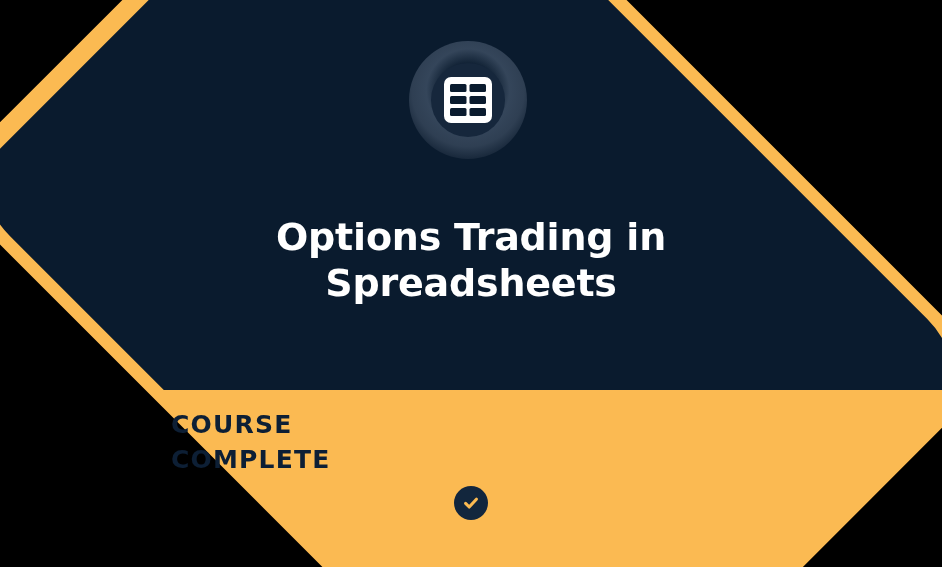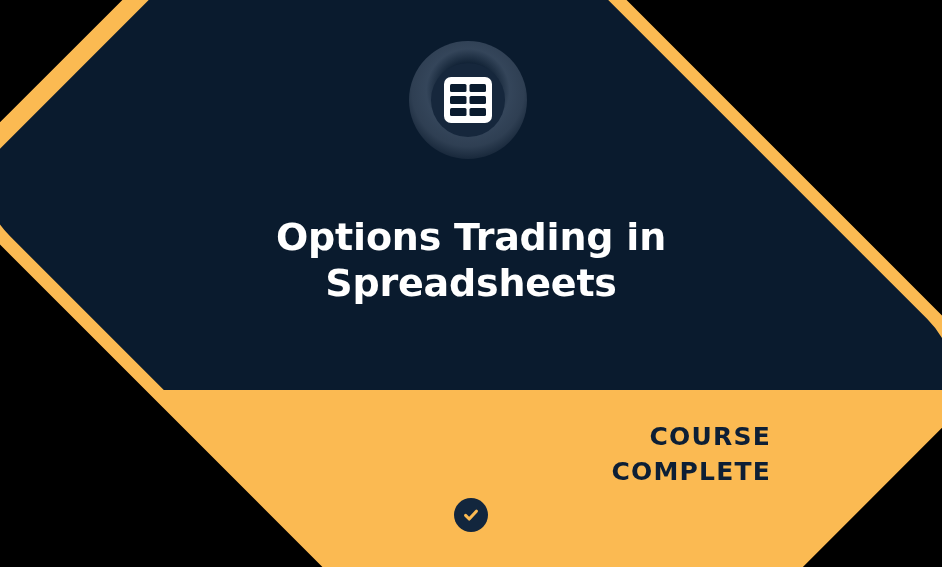--- a/index.html
+++ b/index.html
@@ -91,22 +91,21 @@
     letter-spacing: -0.2px;
     white-space: pre-line;
   }
 
   
   #status-block {
     position: absolute;
     left: 171px;
     top: 407px;
     width: 600px;
-    text-align: right;
-    margin-top: 12px;
+    text-align: left;
   }
   #status-text {
     color: #0d1f35;
     font-family: "DejaVu Sans", sans-serif;
     font-size: 25px;
     font-weight: bold;
     line-height: 35px;
     letter-spacing: 1.2px;
     white-space: pre-line;
   }

